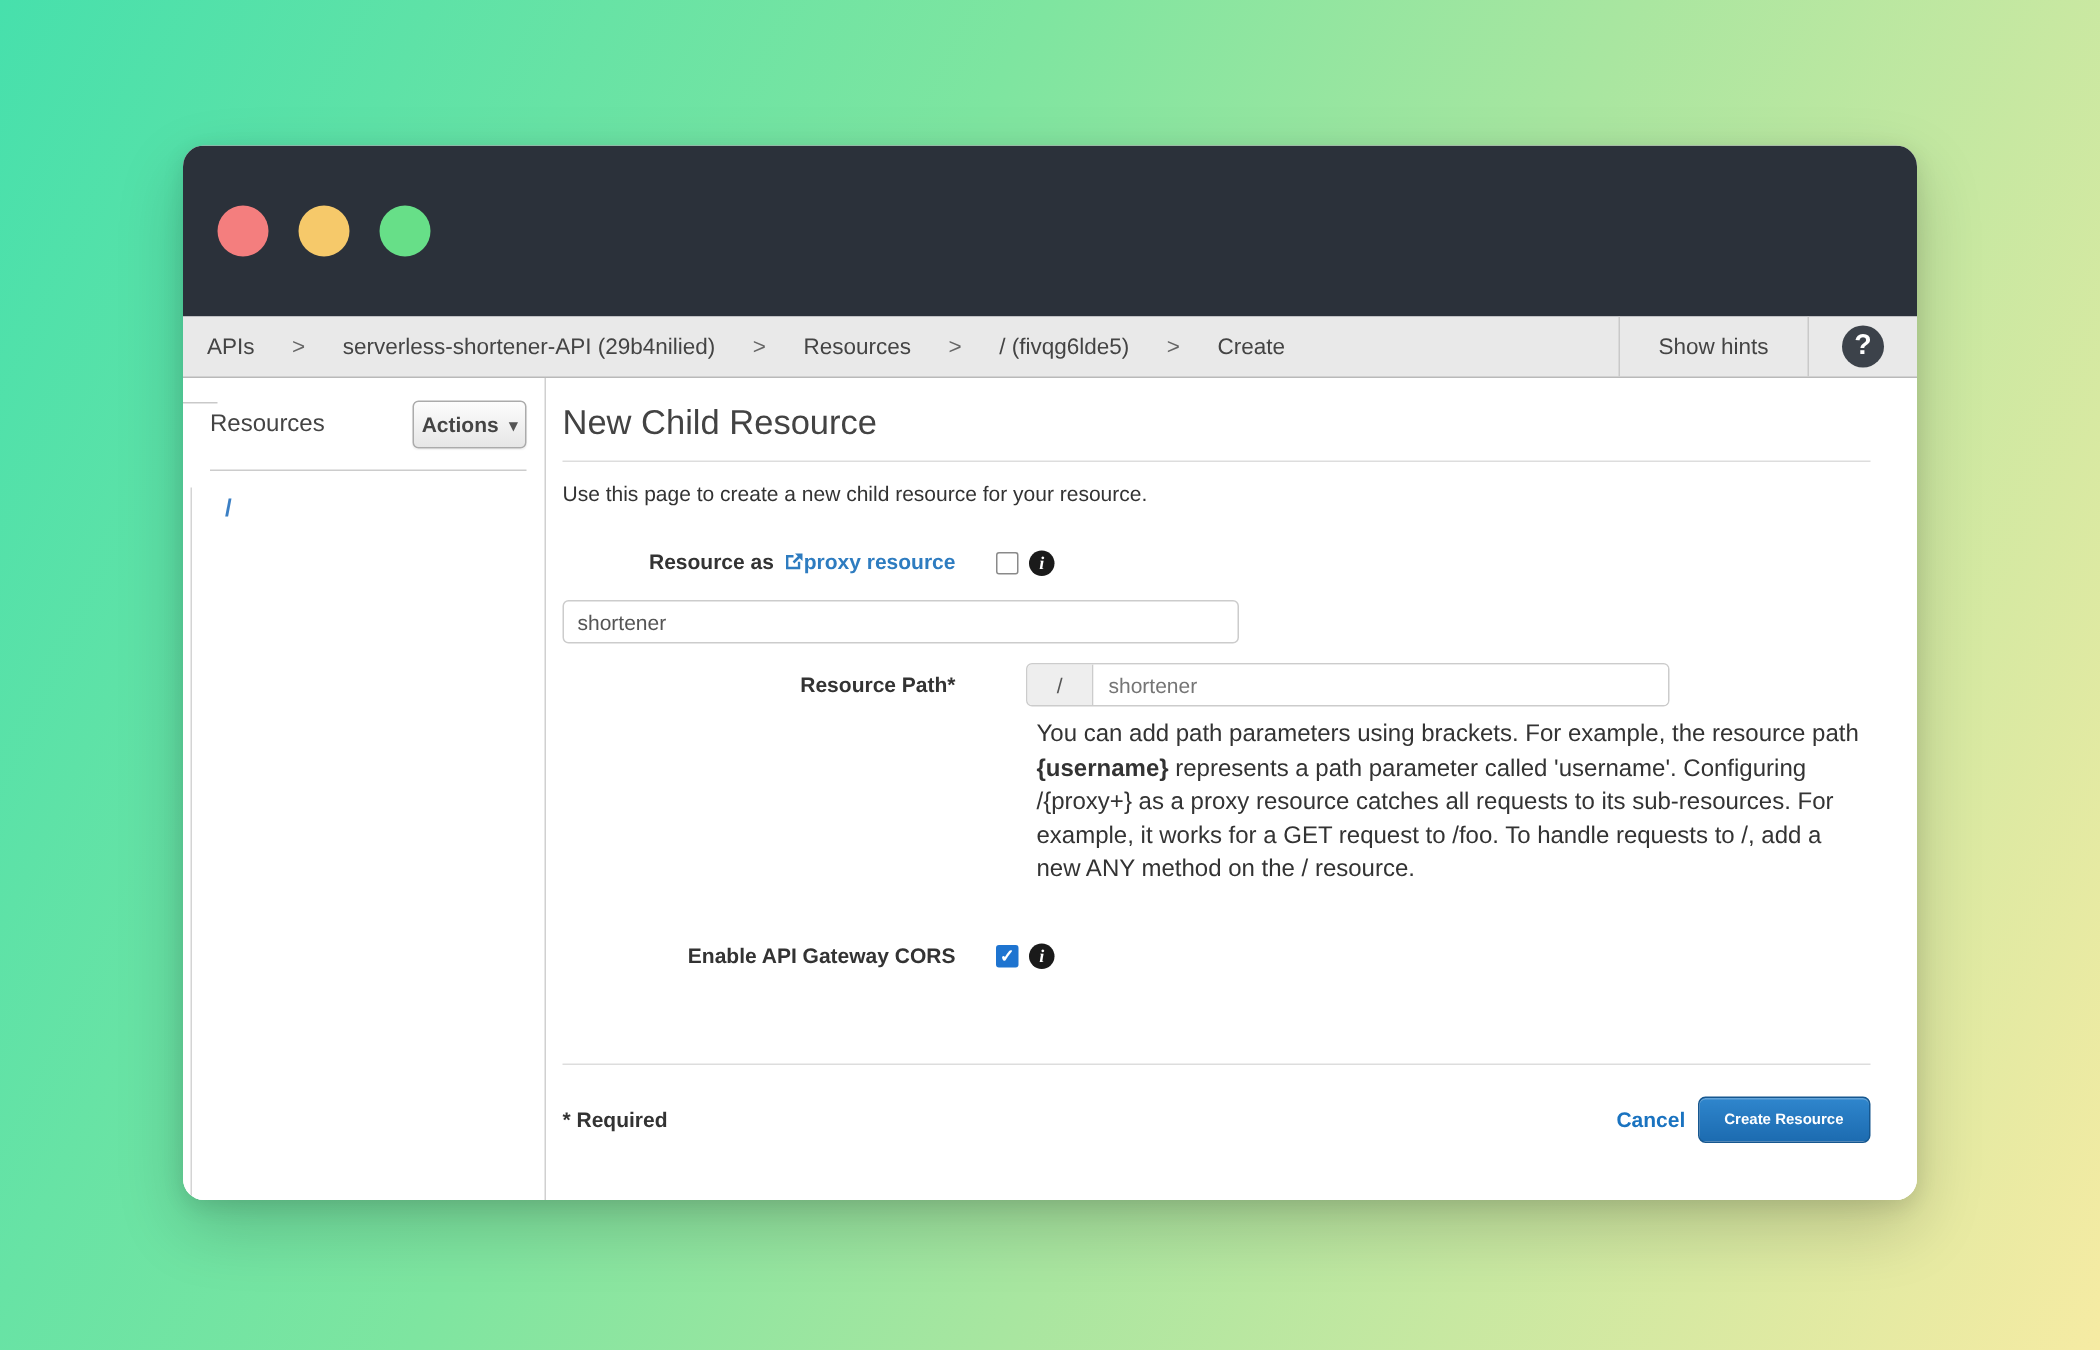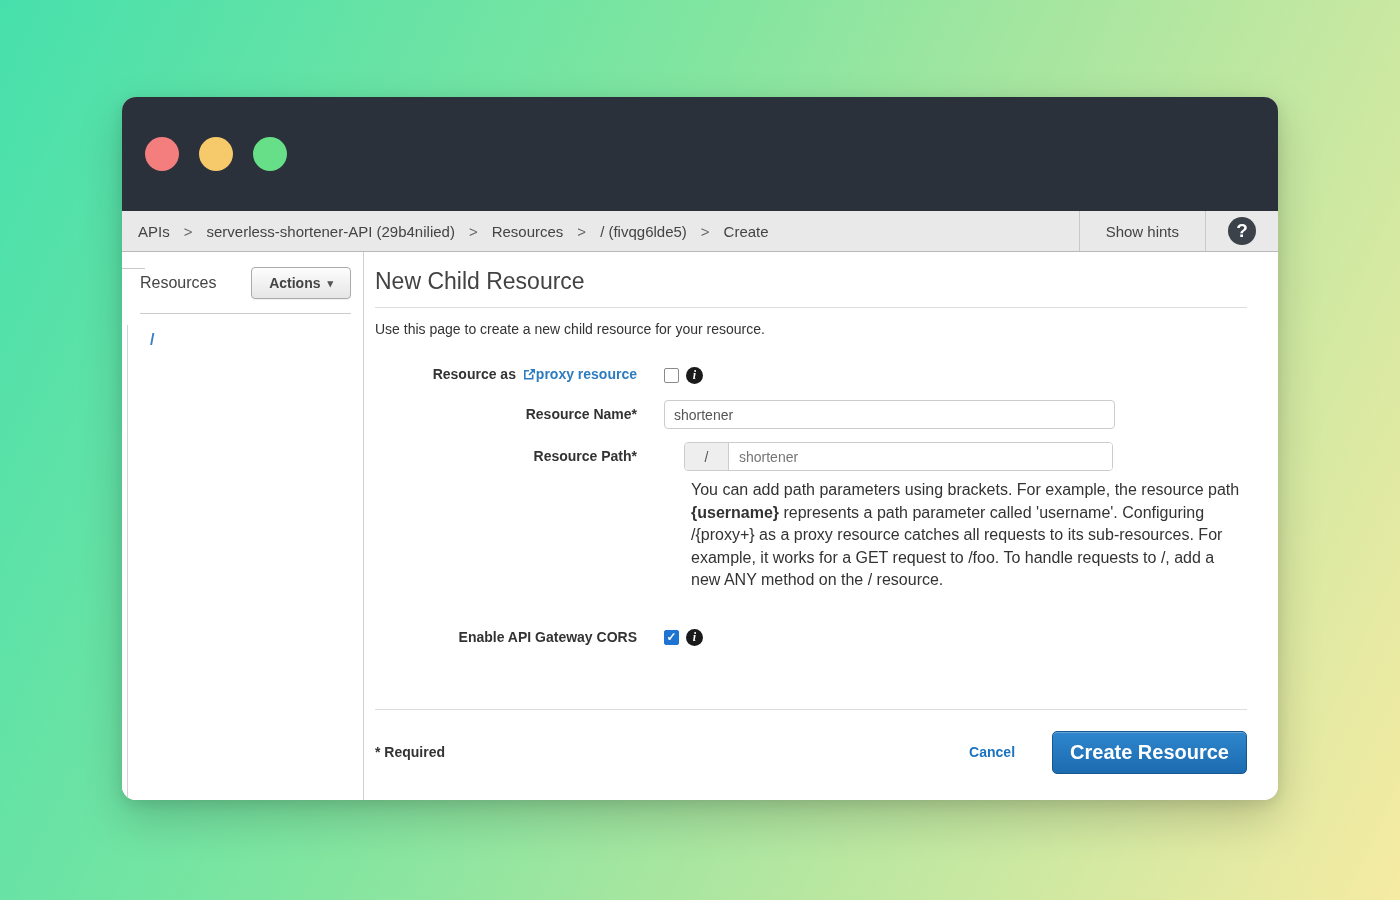--- a/index.html
+++ b/index.html
@@ -16,21 +16,21 @@
   
   .titlebar {
     height:114px; background:#2b313a; display:flex; align-items:center; padding-left:23px;
   }
   .light { width:34px; height:34px; border-radius:50%; margin-right:20px; }
   
   .bc-bar {
     height:41px; background:#e9e9e9; border-bottom:1px solid #b9b9b9;
     display:flex; align-items:stretch; font-size:15px; color:#444;
   }
-  .crumbs { display:flex; align-items:center; gap:14px; padding-left:16px; flex:1; }
+  .crumbs { display:flex; align-items:center; gap:25px; padding-left:16px; flex:1; }
   .crumb { cursor:pointer; }
   .sep { color:#666; }
   .bc-right { display:flex; align-items:stretch; }
   .bc-seg {
     display:flex; align-items:center; border-left:1px solid #c9c9c9; padding:0 26px;
   }
   .help-circle {
     width:28px; height:28px; border-radius:50%; background:#3c424a; color:#fff;
     font-size:19px; font-weight:bold; display:flex; align-items:center; justify-content:center;
   }
@@ -40,21 +40,21 @@
   .pane-notch-v { position:absolute; left:5px; top:73px; bottom:0; width:1px; background:#d4d4d4; }
   .sidebar { width:242px; border-right:1px solid #d0d0d0; position:relative; flex-shrink:0; }
   .sidebar-header {
     display:flex; align-items:center; justify-content:space-between;
     padding:15px 12px 0 18px;
   }
   .sidebar-title { font-size:16px; color:#444; }
   .actions-btn {
     font-family:inherit; font-size:14px; font-weight:bold; color:#444;
     background:linear-gradient(#fdfdfd,#e6e6e6); border:1px solid #ababab; border-radius:4px;
-    padding:7px 17px; cursor:pointer; display:flex; align-items:center; gap:7px;
+    padding:7px 5px; cursor:pointer; display:flex; align-items:center; gap:7px;
     box-shadow:0 1px 1px rgba(0,0,0,.06);
   }
   .caret { font-size:11px; color:#555; }
   .sidebar-divider { height:1px; background:#ccc; margin:14px 12px 0 18px; }
   .tree-root {
     display:inline-block; margin:17px 0 0 28px; color:#3b7fc4; font-size:16px;
     font-weight:bold; text-decoration:none; cursor:pointer;
   }
   
   .main { flex:1; padding:0 32px 0 11px; }
@@ -100,24 +100,24 @@
   .help-block {
     margin:-3px 0 37px 316px; width:556px; font-size:16px; line-height:22.5px; color:#333;
   }
   .help-block b { font-weight:bold; }
   .cors-row { margin-bottom:12px; }
   .footer-rule { border:none; border-top:1px solid #ddd; margin-top:63px; }
   .footer {
     display:flex; align-items:center; justify-content:space-between; margin-top:21px;
   }
   .required-note { font-size:14px; font-weight:bold; color:#333; }
-  .footer-actions { display:flex; align-items:center; gap:37px; }
+  .footer-actions { display:flex; align-items:center; gap:8px; }
   .cancel-link { color:#1a73c0; font-size:14px; font-weight:bold; text-decoration:none; cursor:pointer; }
   .create-btn {
-    font-family:inherit; font-size:20px; font-weight:bold; color:#fff; cursor:pointer;
+    font-family:inherit; font-size:10px; font-weight:bold; color:#fff; cursor:pointer;
     background:linear-gradient(#2f86cd,#1c6bb0); border:1px solid #16578f; border-radius:5px;
     padding:9px 17px; box-shadow:inset 0 1px 0 rgba(255,255,255,.25);
   }
 </style>
 </head>
 <body>
 
 <div class="window">
 
   <div class="titlebar">
@@ -177,21 +177,20 @@
                   <path d="M7 1h5v5l-1.9-1.9L6.6 7.6 5.4 6.4l3.5-3.5z" fill="#2e7cc0"></path>
                 </svg></span><span>proxy resource</span></a>
         </div>
         <div class="control-cell checkline">
           <span class="checkbox"></span>
           <span class="info-icon">i</span>
         </div>
       </div>
 
       <div class="form-row" style="margin-bottom:13px;">
-        <div class="label-cell vmid">Resource Name*</div>
         <div class="control-cell">
           <input class="text-input" type="text" value="shortener" style="">
         </div>
       </div>
 
       <div class="form-row" style="margin-bottom:11px;gap:20px;">
         <div class="label-cell vmid">Resource Path*</div>
         <div class="control-cell">
           <div class="path-group">
             <span class="path-prefix">/</span>

